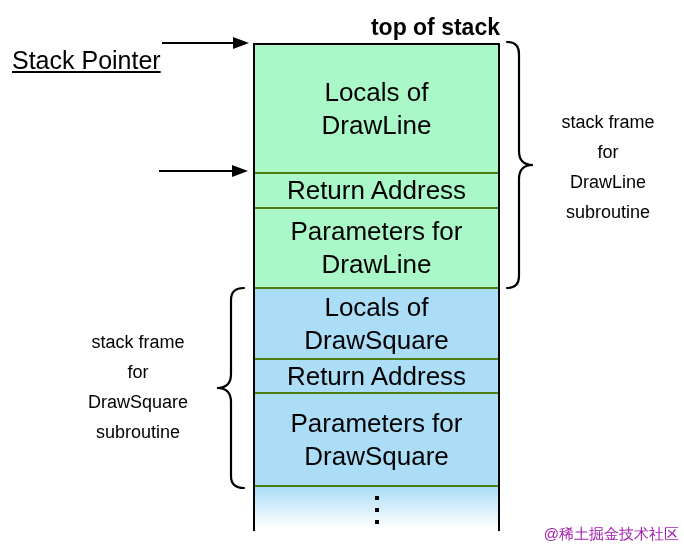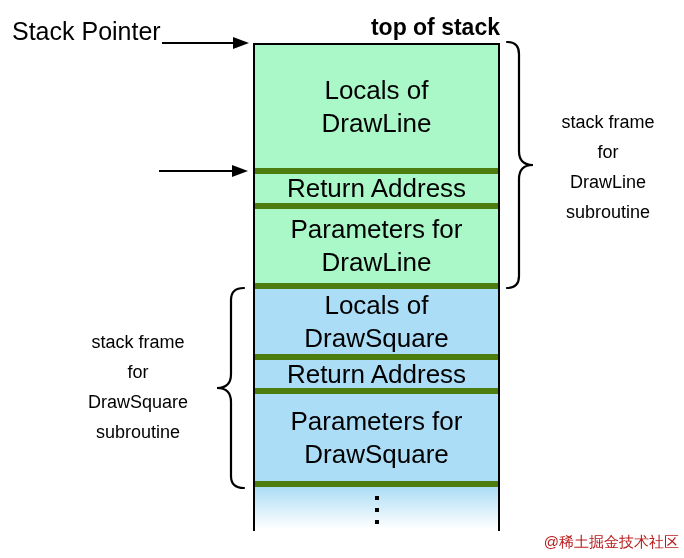--- a/index.html
+++ b/index.html
@@ -12,50 +12,50 @@
     position:absolute; left:253px; top:14px; width:247px;
     text-align:right; font-size:23px;font-weight:bold;
   }
   .stack-box {
     position:absolute; left:253px; top:43px; width:247px;
     box-sizing:border-box; border:2px solid #000; border-bottom:none;
   }
   .section {
     box-sizing:border-box; display:flex; flex-direction:column;
     justify-content:center; align-items:center; text-align:center;
-    font-size:26px; line-height:33px; border-bottom:6px solid #4d7c0f;
+    font-size:26px; line-height:33px; border-bottom:2px solid #4d7c0f;
   }
   .green { background:#aaf7c8; }
   .blue  { background:#abddf6; }
   .fade {
     box-sizing:border-box; height:44px; border:none;
     background:linear-gradient(to bottom, #abddf6 0%, #ffffff 95%);
     display:flex; flex-direction:column; align-items:center;
     padding-top:9px; gap:8px;
   }
   .dot { width:4px; height:4px; background:#000; }
   .brace-svg, .arrow-svg { position:absolute; }
   .brace-text {
     position:absolute; text-align:center; font-size:18px; line-height:30px;
   }
   .brace-text-right { left:543px; top:107px; width:130px; }
   .brace-text-left  { left:63px;  top:327px; width:150px; }
   .watermark {
-    position:absolute; right:5px; bottom:6px;
-    font-size:15px; color:#b91c1c; white-space:nowrap;
+    position:absolute; right:5px; bottom:14px;
+    font-size:15px; color:#a21caf; white-space:nowrap;
   }
 </style>
 </head>
 <body>
 
 <div class="canvas">
 
   <div class="top-label">top of stack</div>
 
-  <div class="lbl" style="left:12px; top:17px;">Stack Pointer</div>
+  <div class="lbl" style="left:12px; top:46px;text-decoration:underline;">Stack Pointer</div>
   <svg class="arrow-svg" style="left:161px; top:35px;" width="90" height="16" viewBox="0 0 90 16">
     <line x1="1" y1="8" x2="73" y2="8" stroke="#000" stroke-width="1.8"></line>
     <polygon points="72,2 88,8 72,14" fill="#000"></polygon>
   </svg>
 
   <svg class="arrow-svg" style="left:158px; top:163px;" width="92" height="16" viewBox="0 0 92 16">
     <line x1="1" y1="8" x2="75" y2="8" stroke="#000" stroke-width="1.8"></line>
     <polygon points="74,2 90,8 74,14" fill="#000"></polygon>
   </svg>
 

